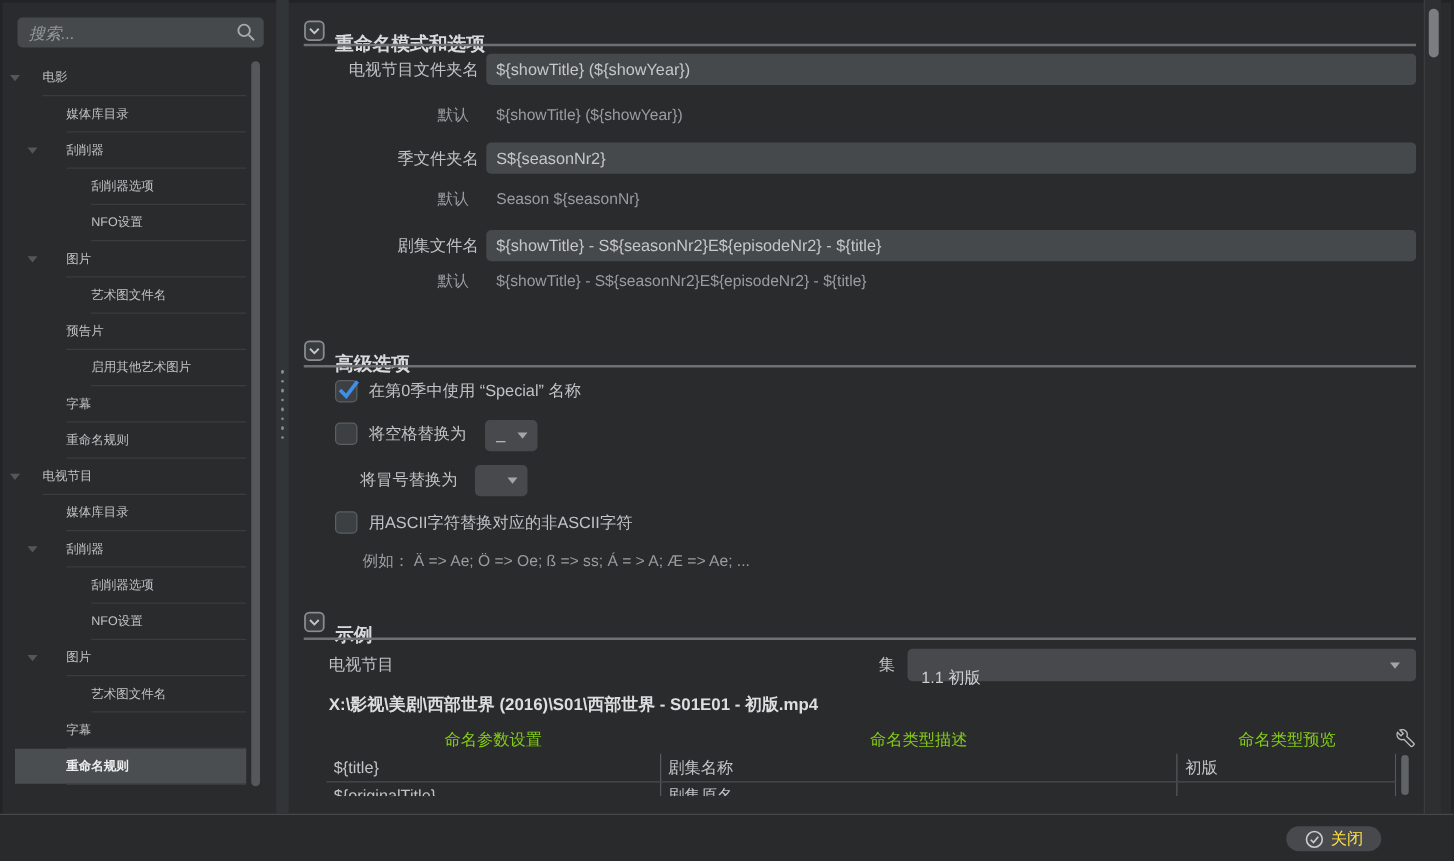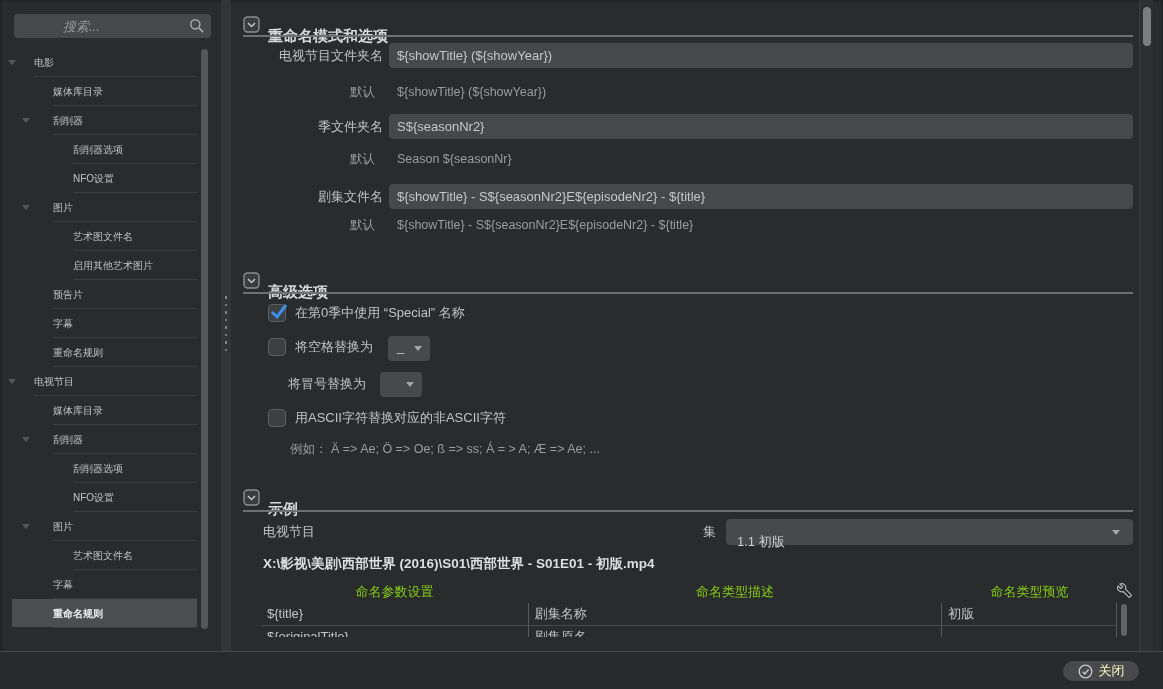--- a/index.html
+++ b/index.html
@@ -4,21 +4,21 @@
 <style>
   html,body{margin:0;padding:0;}
   body{
     position:relative;width:1163px;height:689px;overflow:hidden;
     background:#2a2b2d;color:#bfc2c4;
     font-family:"Liberation Sans","DejaVu Sans",sans-serif;font-size:13px;
     box-shadow:inset 0 0 0 2px #222326;
   }
   
   .searchbox{position:absolute;left:14px;top:14px;width:197px;height:24px;background:#46494c;border-radius:4px;}
-  .searchbox .ph{position:absolute;left:9px;top:4px;font-style:italic;font-size:13px;color:#95999c;margin-left:40px;}
+  .searchbox .ph{position:absolute;left:9px;top:4px;font-style:italic;font-size:13px;color:#95999c;}
   .searchbox svg{position:absolute;right:6px;top:4px;}
   #tree{position:absolute;left:0;top:48px;width:200px;height:589px;overflow:hidden;}
   .titem{position:relative;height:29px;line-height:29px;font-size:10px;color:#c0c3c5;}
   .titem .tlabel{position:relative;z-index:1;}
   .lvl0{padding-left:34px;--ind:34px;}
   .lvl1{padding-left:53px;--ind:53px;}
   .lvl2{padding-left:73px;--ind:73px;}
   .titem::after{content:'';position:absolute;left:var(--ind);right:3px;bottom:0;height:1px;background:#3a3c3e;}
   .titem.selected::before{content:'';position:absolute;left:12px;right:3px;top:0;bottom:1px;background:#4b4e50;}
   .titem.selected .tlabel{font-weight:bold;color:#edeff0;}
@@ -64,42 +64,42 @@
   .tr{display:flex;height:23px;box-sizing:border-box;border-bottom:1px solid #494c4e;border-right:1px solid #56595b;}
   .td{box-sizing:border-box;padding:0 6px;line-height:21px;color:#c2c5c7;white-space:nowrap;overflow:hidden;}
   .td + .td{border-left:1px solid #56595b;}
   .wrench{position:absolute;left:884px;top:583px;}
   .tbl-thumb{position:absolute;left:888px;top:604px;width:6px;height:32px;background:#606467;border-radius:3px;}
   
   .vscroll{position:absolute;left:1139px;top:0;width:14px;height:651px;background:#2d2f31;border-left:1px solid #3a3c3e;box-sizing:border-box;}
   .vthumb{position:absolute;left:3px;top:7px;width:8px;height:39px;background:#7a7e80;border-radius:4px;}
   
   .footer{position:absolute;left:0;top:651px;width:1163px;height:38px;box-sizing:border-box;background:#292a2c;border-top:1px solid #464849;}
-  .close-btn{position:absolute;left:1063px;top:9px;width:76px;height:20px;display:flex;align-items:center;justify-content:center;gap:6px;background:#47494c;border:none;border-radius:11px;color:#fef9c3;font-size:13px;font-family:inherit;}
+  .close-btn{position:absolute;left:1029px;top:9px;width:76px;height:20px;display:flex;align-items:center;justify-content:center;gap:6px;background:#47494c;border:none;border-radius:11px;color:#fde047;font-size:13px;font-family:inherit;}
 </style>
 </head>
 <body>
 
 <div class="searchbox">
   <span class="ph">搜索...</span>
   <svg width="16" height="16" viewBox="0 0 16 16">
     <circle cx="6.3" cy="6.3" r="4.6" fill="none" stroke="#a7aaac" stroke-width="1.5"></circle>
     <line x1="9.9" y1="9.9" x2="14.2" y2="14.2" stroke="#a7aaac" stroke-width="1.6"></line>
   </svg>
 </div>
 <div id="tree">
     <div class="titem lvl0"><span class="arrow"></span><span class="tlabel">电影</span></div>
     <div class="titem lvl1"><span class="tlabel">媒体库目录</span></div>
     <div class="titem lvl1"><span class="arrow"></span><span class="tlabel">刮削器</span></div>
     <div class="titem lvl2"><span class="tlabel">刮削器选项</span></div>
     <div class="titem lvl2"><span class="tlabel">NFO设置</span></div>
     <div class="titem lvl1"><span class="arrow"></span><span class="tlabel">图片</span></div>
     <div class="titem lvl2"><span class="tlabel">艺术图文件名</span></div>
+    <div class="titem lvl1"><span class="tlabel">预告片</span></div>
     <div class="titem lvl2"><span class="tlabel">启用其他艺术图片</span></div>
-    <div class="titem lvl1"><span class="tlabel">预告片</span></div>
     <div class="titem lvl1"><span class="tlabel">字幕</span></div>
     <div class="titem lvl1"><span class="tlabel">重命名规则</span></div>
     <div class="titem lvl0"><span class="arrow"></span><span class="tlabel">电视节目</span></div>
     <div class="titem lvl1"><span class="tlabel">媒体库目录</span></div>
     <div class="titem lvl1"><span class="arrow"></span><span class="tlabel">刮削器</span></div>
     <div class="titem lvl2"><span class="tlabel">刮削器选项</span></div>
     <div class="titem lvl2"><span class="tlabel">NFO设置</span></div>
     <div class="titem lvl1"><span class="arrow"></span><span class="tlabel">图片</span></div>
     <div class="titem lvl2"><span class="tlabel">艺术图文件名</span></div>
     <div class="titem lvl1"><span class="tlabel">字幕</span></div>

